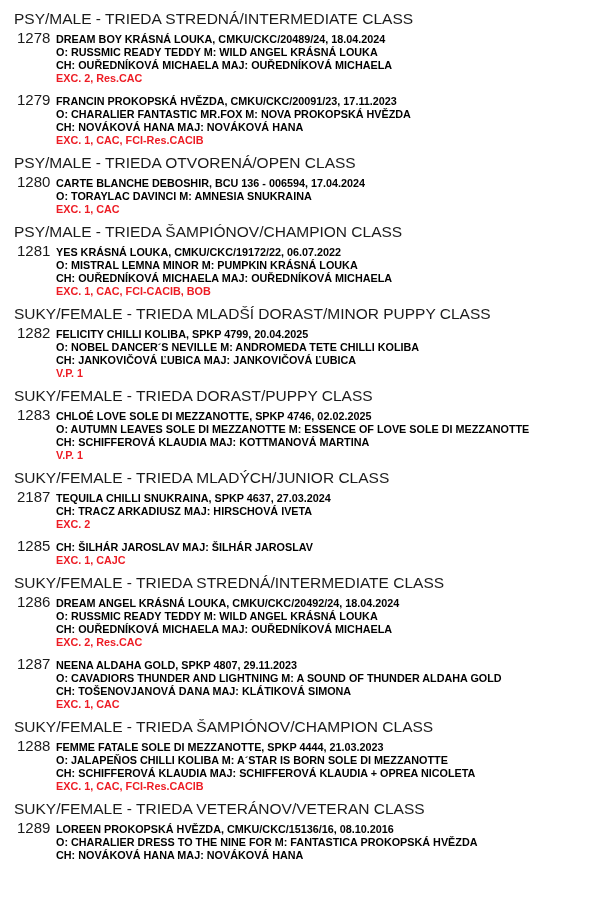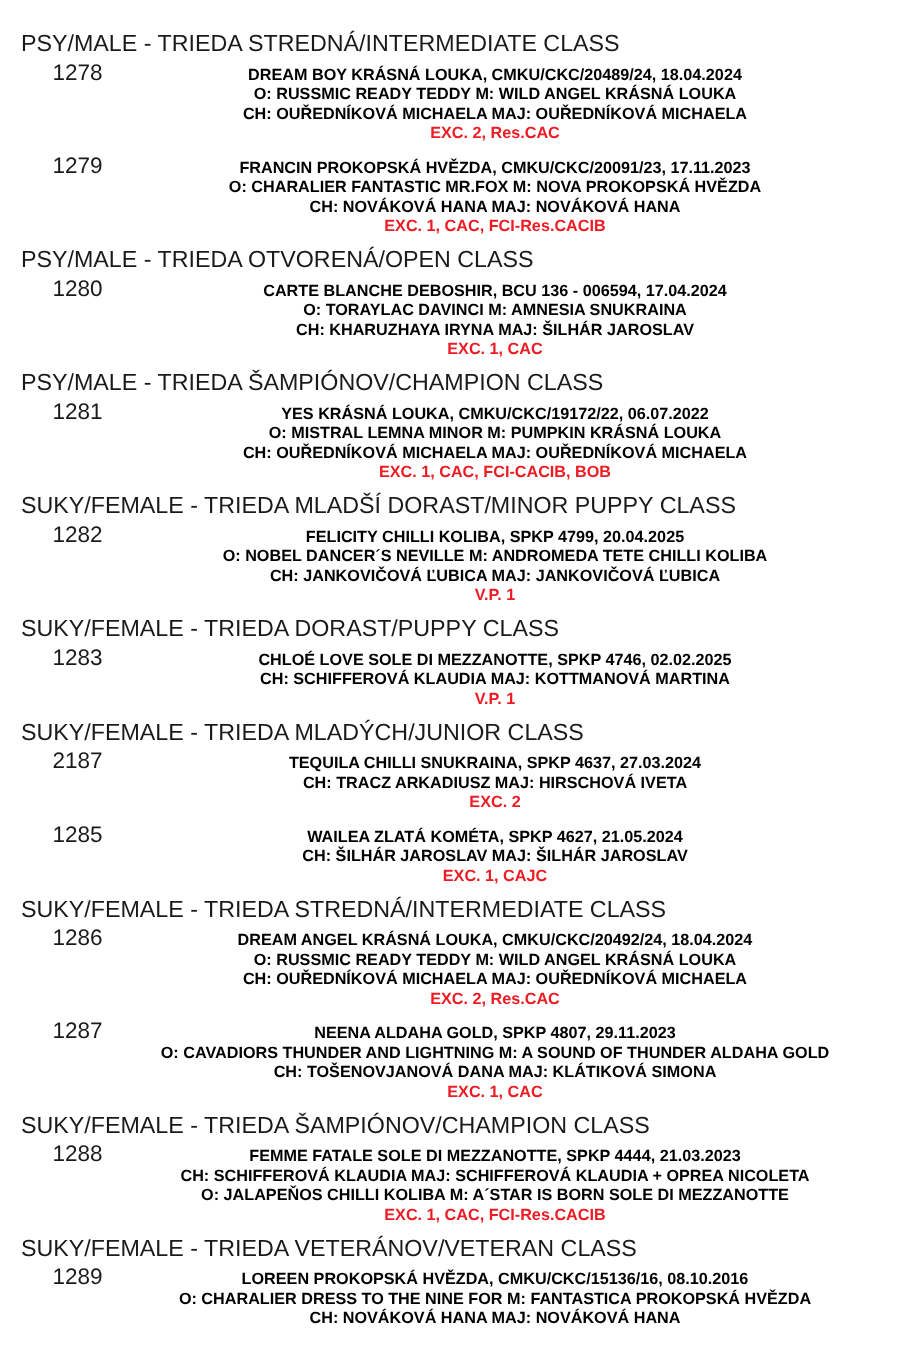--- a/index.html
+++ b/index.html
@@ -22,45 +22,44 @@
   }
   .section-header {
     font-size: 15.5px;
     line-height: 16px;
     font-weight: 400;
     color: #1a1a1a;
     margin: 6px 0 4px 0;
     white-space: nowrap;
   }
   .section-header:first-child {
-    margin-top: 15px;
+    margin-top: 4px;
   }
   .entry {
     display: flex;
     align-items: baseline;
     margin-bottom: 8px;
   }
   .entry-number {
     flex: 0 0 39px;
-    margin-left: 21px;
+    margin-left: 3px;
     font-size: 15px;
     line-height: 13px;
     font-weight: 400;
     color: #1a1a1a;
   }
   .entry-body {
     flex: 1 1 auto;
     font-weight: bold;
     font-size: 10.8px;
     line-height: 13px;
     letter-spacing: 0;
   }
   .line {
     white-space: pre-wrap;
-    text-align: center;
   }
   .result-line {
     color: var(--result-color);
   }
 </style>
 </head>
 <body style="--result-color: #ed1c24; background: rgb(255, 255, 255);">
 
 <div class="page">
   <div class="section-header">PSY/MALE - TRIEDA STREDNÁ/INTERMEDIATE CLASS</div>
@@ -85,21 +84,20 @@
     </div>
   </div>
 
   <div class="section-header">PSY/MALE - TRIEDA OTVORENÁ/OPEN CLASS</div>
 
   <div class="entry">
     <div class="entry-number">1280</div>
     <div class="entry-body">
       <div class="line name-line">CARTE BLANCHE DEBOSHIR, BCU 136 - 006594, 17.04.2024</div>
       <div class="line parents-line">O: TORAYLAC DAVINCI M: AMNESIA SNUKRAINA</div>
-      <div class="line breeder-line">CH: KHARUZHAYA IRYNA MAJ: ŠILHÁR JAROSLAV</div>
       <div class="line result-line">EXC. 1, CAC</div>
     </div>
   </div>
 
   <div class="section-header">PSY/MALE - TRIEDA ŠAMPIÓNOV/CHAMPION CLASS</div>
 
   <div class="entry">
     <div class="entry-number">1281</div>
     <div class="entry-body">
       <div class="line name-line">YES KRÁSNÁ LOUKA, CMKU/CKC/19172/22, 06.07.2022</div>
@@ -120,40 +118,40 @@
       <div class="line result-line">V.P. 1</div>
     </div>
   </div>
 
   <div class="section-header">SUKY/FEMALE - TRIEDA DORAST/PUPPY CLASS</div>
 
   <div class="entry">
     <div class="entry-number">1283</div>
     <div class="entry-body">
       <div class="line name-line">CHLOÉ LOVE SOLE DI MEZZANOTTE, SPKP 4746, 02.02.2025</div>
+      <div class="line parents-line">O: AUTUMN LEAVES SOLE DI MEZZANOTTE M: ESSENCE OF LOVE SOLE DI MEZZANOTTE</div>
       <div class="line breeder-line">CH: SCHIFFEROVÁ KLAUDIA MAJ: KOTTMANOVÁ MARTINA</div>
       <div class="line result-line">V.P. 1</div>
     </div>
   </div>
 
   <div class="section-header">SUKY/FEMALE - TRIEDA MLADÝCH/JUNIOR CLASS</div>
 
   <div class="entry">
     <div class="entry-number">2187</div>
     <div class="entry-body">
       <div class="line name-line">TEQUILA CHILLI SNUKRAINA, SPKP 4637, 27.03.2024</div>
       <div class="line breeder-line">CH: TRACZ ARKADIUSZ MAJ: HIRSCHOVÁ IVETA</div>
       <div class="line result-line">EXC. 2</div>
     </div>
   </div>
 
   <div class="entry">
     <div class="entry-number">1285</div>
     <div class="entry-body">
-      <div class="line name-line">WAILEA ZLATÁ KOMÉTA, SPKP 4627, 21.05.2024</div>
       <div class="line breeder-line">CH: ŠILHÁR JAROSLAV MAJ: ŠILHÁR JAROSLAV</div>
       <div class="line result-line">EXC. 1, CAJC</div>
     </div>
   </div>
 
   <div class="section-header">SUKY/FEMALE - TRIEDA STREDNÁ/INTERMEDIATE CLASS</div>
 
   <div class="entry">
     <div class="entry-number">1286</div>
     <div class="entry-body">
@@ -173,22 +171,22 @@
       <div class="line result-line">EXC. 1, CAC</div>
     </div>
   </div>
 
   <div class="section-header">SUKY/FEMALE - TRIEDA ŠAMPIÓNOV/CHAMPION CLASS</div>
 
   <div class="entry">
     <div class="entry-number">1288</div>
     <div class="entry-body">
       <div class="line name-line">FEMME FATALE SOLE DI MEZZANOTTE, SPKP 4444, 21.03.2023</div>
+      <div class="line parents-line">O: JALAPEŇOS CHILLI KOLIBA M: A´STAR IS BORN SOLE DI MEZZANOTTE</div>
       <div class="line breeder-line">CH: SCHIFFEROVÁ KLAUDIA MAJ: SCHIFFEROVÁ KLAUDIA + OPREA NICOLETA</div>
-      <div class="line parents-line">O: JALAPEŇOS CHILLI KOLIBA M: A´STAR IS BORN SOLE DI MEZZANOTTE</div>
       <div class="line result-line">EXC. 1, CAC, FCI-Res.CACIB</div>
     </div>
   </div>
 
   <div class="section-header">SUKY/FEMALE - TRIEDA VETERÁNOV/VETERAN CLASS</div>
 
   <div class="entry">
     <div class="entry-number">1289</div>
     <div class="entry-body">
       <div class="line name-line">LOREEN PROKOPSKÁ HVĚZDA, CMKU/CKC/15136/16, 08.10.2016</div>

